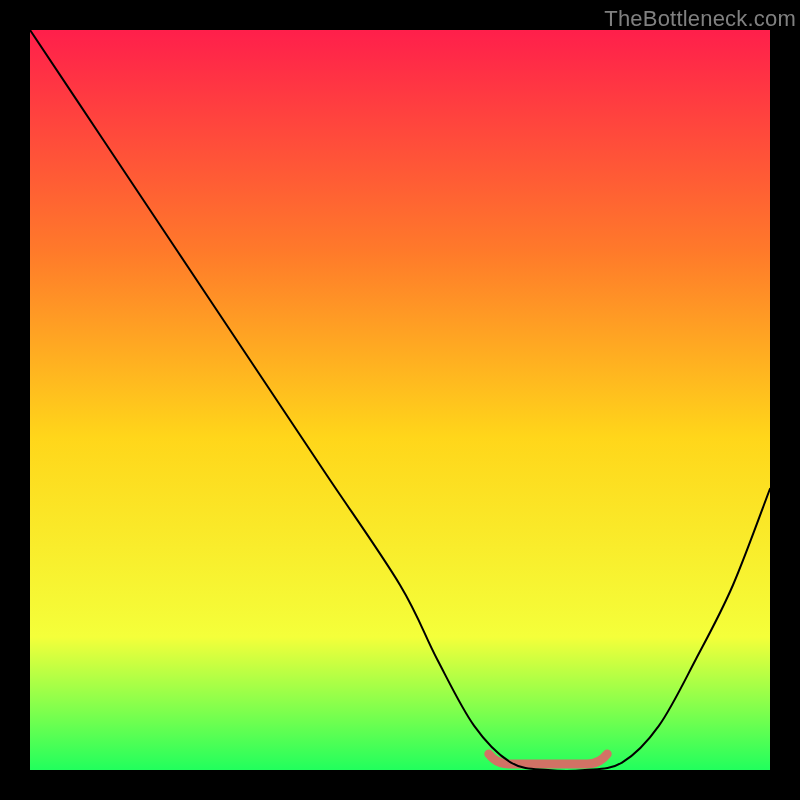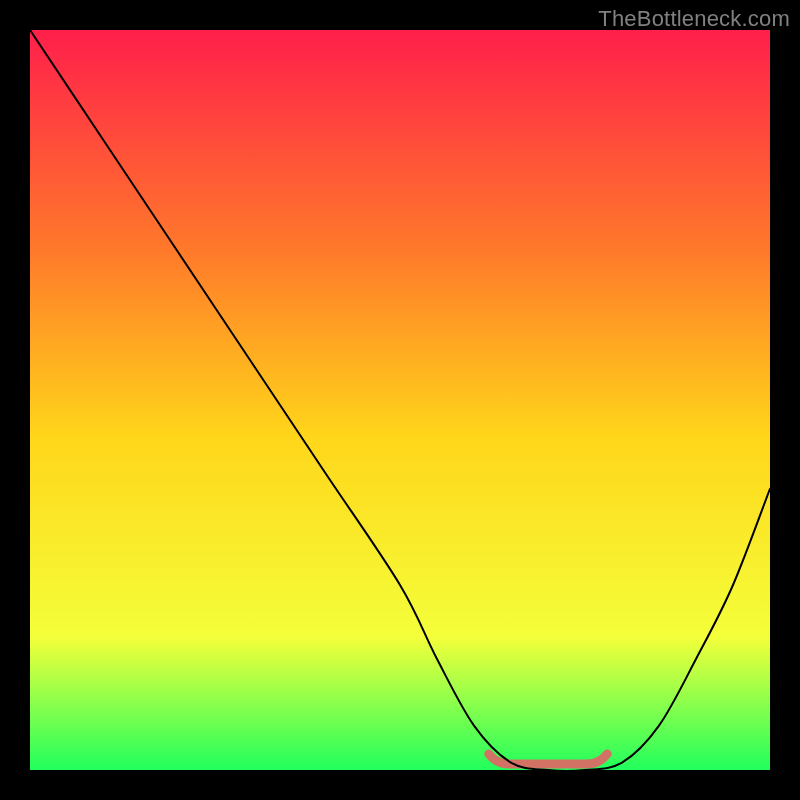--- a/index.html
+++ b/index.html
@@ -13,21 +13,21 @@
   }
   .stage {
     position: relative;
     width: 800px;
     height: 800px;
     background: #000;
   }
   .watermark {
     position: absolute;
     top: 6px;
-    right: 10px;
+    right: 4px;
     color: #808080;
     font-size: 22px;
     font-weight: 500;
     letter-spacing: 0.2px;
     z-index: 20;
     margin-left: 12px;
   }
   .plot-wrap {
     position: absolute;
     left: 30px;

